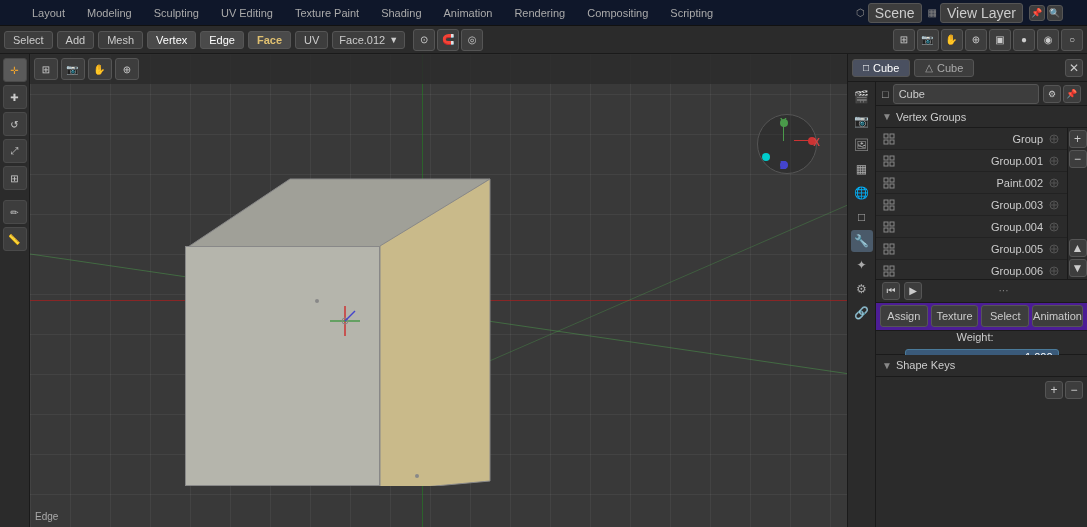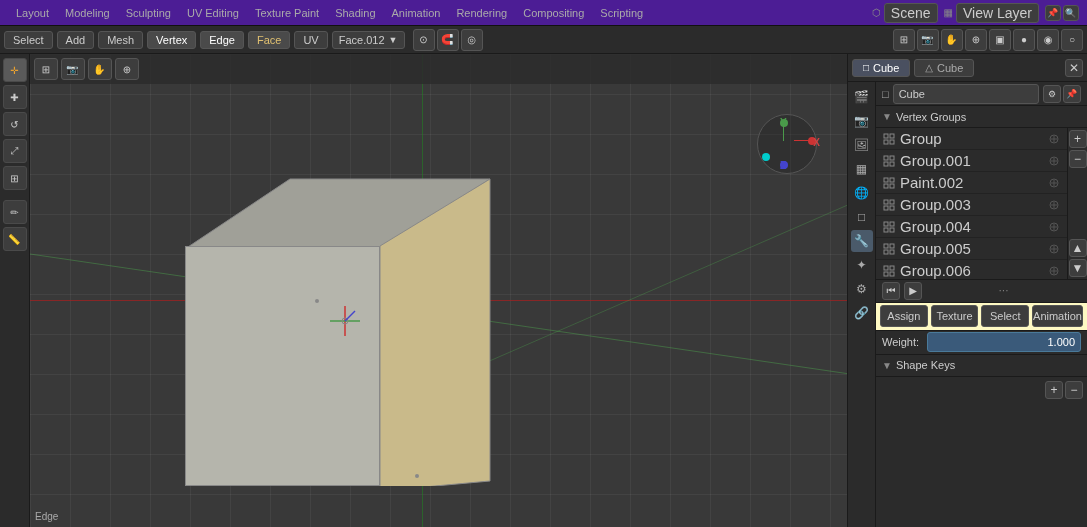--- a/index.html
+++ b/index.html
@@ -28,21 +28,21 @@
     .mode-btn {
       padding: 2px 8px;
       font-size: 11px;
       color: #ccc;
       background: #3d3d3d;
       border: 1px solid #555;
       border-radius: 3px;
       cursor: pointer;
     }
     .mode-btn.active { background: #4a4a4a; color: #fff; }
-    .mode-btn.highlighted { background: #4a4a4a; color: #e0c070; }
+    .mode-btn.highlighted { background: #4a4a4a; color: #e0c070; font-weight: bold; }
     .face-select-dropdown {
       display: flex;
       align-items: center;
       background: #3d3d3d;
       border: 1px solid #555;
       border-radius: 3px;
       padding: 2px 6px;
       font-size: 11px;
       color: #ccc;
       cursor: pointer;
@@ -298,22 +298,23 @@
       width: 14px;
       height: 14px;
       display: flex;
       align-items: center;
       justify-content: center;
       font-size: 9px;
       color: #aaa;
     }
     .group-name {
       flex: 1;
-      font-size: 15px;
-      color: #ccc;
+      font-size: 11px;
+      color: #ccc;
+      text-align: right;
     }
     .group-link-icon {
       width: 14px;
       height: 14px;
       display: flex;
       align-items: center;
       justify-content: center;
       font-size: 9px;
       color: #666;
     }
@@ -376,21 +377,21 @@
       color: #ccc;
     }
 
     
     .action-buttons {
       height: 28px;
       display: flex;
       align-items: center;
       padding: 2px 4px;
       gap: 3px;
-      background: #fef9c3;
+      background: #4c1d95;
       border-bottom: 1px solid #1a1a1a;
     }
     .action-btn {
       flex: 1;
       height: 22px;
       display: flex;
       align-items: center;
       justify-content: center;
       background: #3d3d3d;
       border: 1px solid #555;
@@ -402,20 +403,21 @@
 
     
     .weight-row {
       height: 24px;
       display: flex;
       align-items: center;
       padding: 0 6px;
       gap: 6px;
       background: #2b2b2b;
       border-bottom: 1px solid #1a1a1a;
+      flex-direction: column;
     }
     .weight-label {
       font-size: 11px;
       color: #ccc;
       width: 50px;
     }
     .weight-field {
       flex: 1;
       background: #3a5a7a;
       border: 1px solid #4a7a9a;
@@ -440,24 +442,25 @@
     }
     .shape-keys-content {
       flex: 1;
       background: #2b2b2b;
       min-height: 40px;
     }
 
     
     .top-header {
       height: 26px;
-      background: #4c1d95;
-      display: flex;
-      align-items: center;
-      padding: 0 8px;
+      background: #0f172a;
+      display: flex;
+      align-items: center;
+      padding: 0 24px;
+      gap: 6px;
       border-bottom: 1px solid #111;
     }
 
     
     .props-top-row {
       height: 28px;
       background: #2b2b2b;
       display: flex;
       align-items: center;
       padding: 0 4px;

